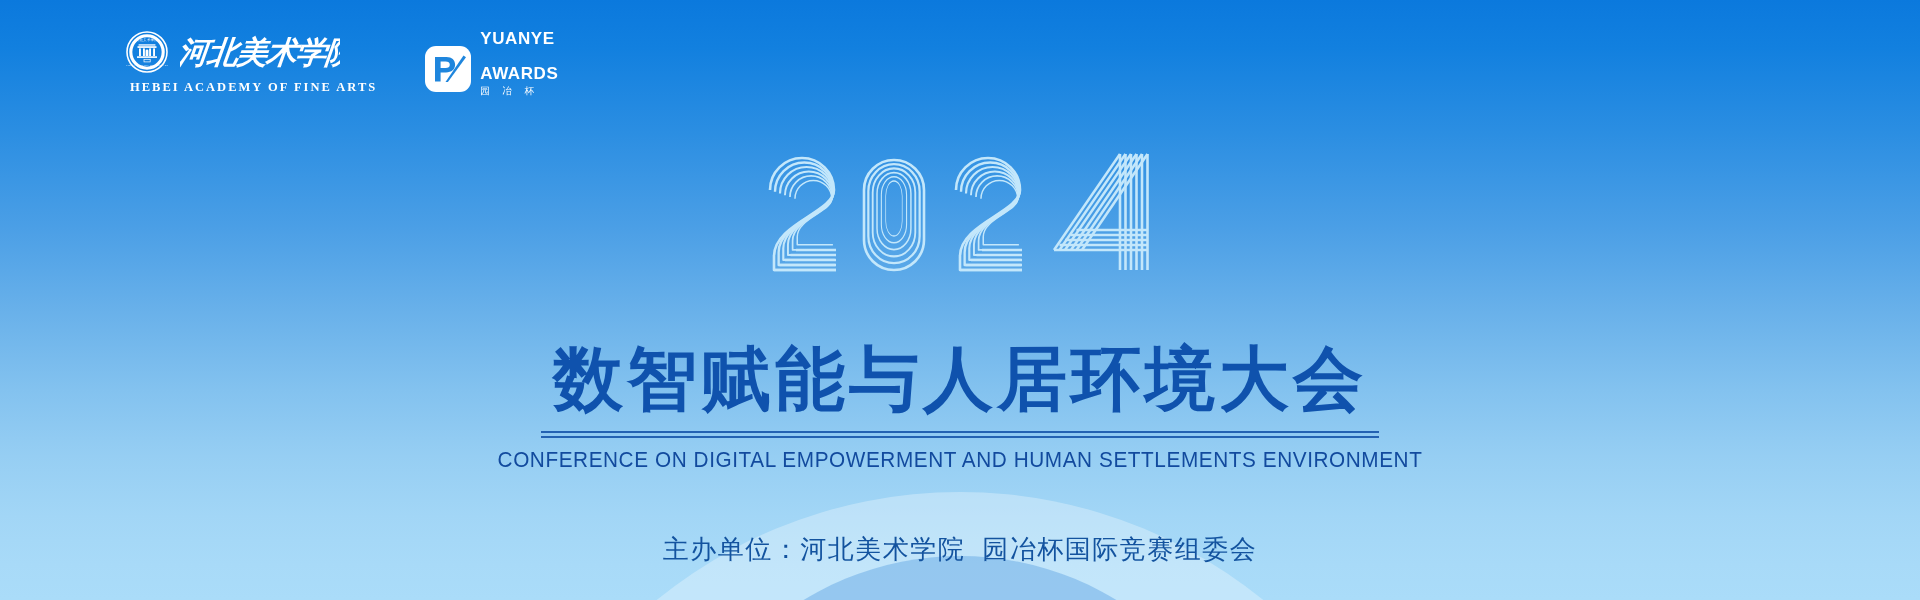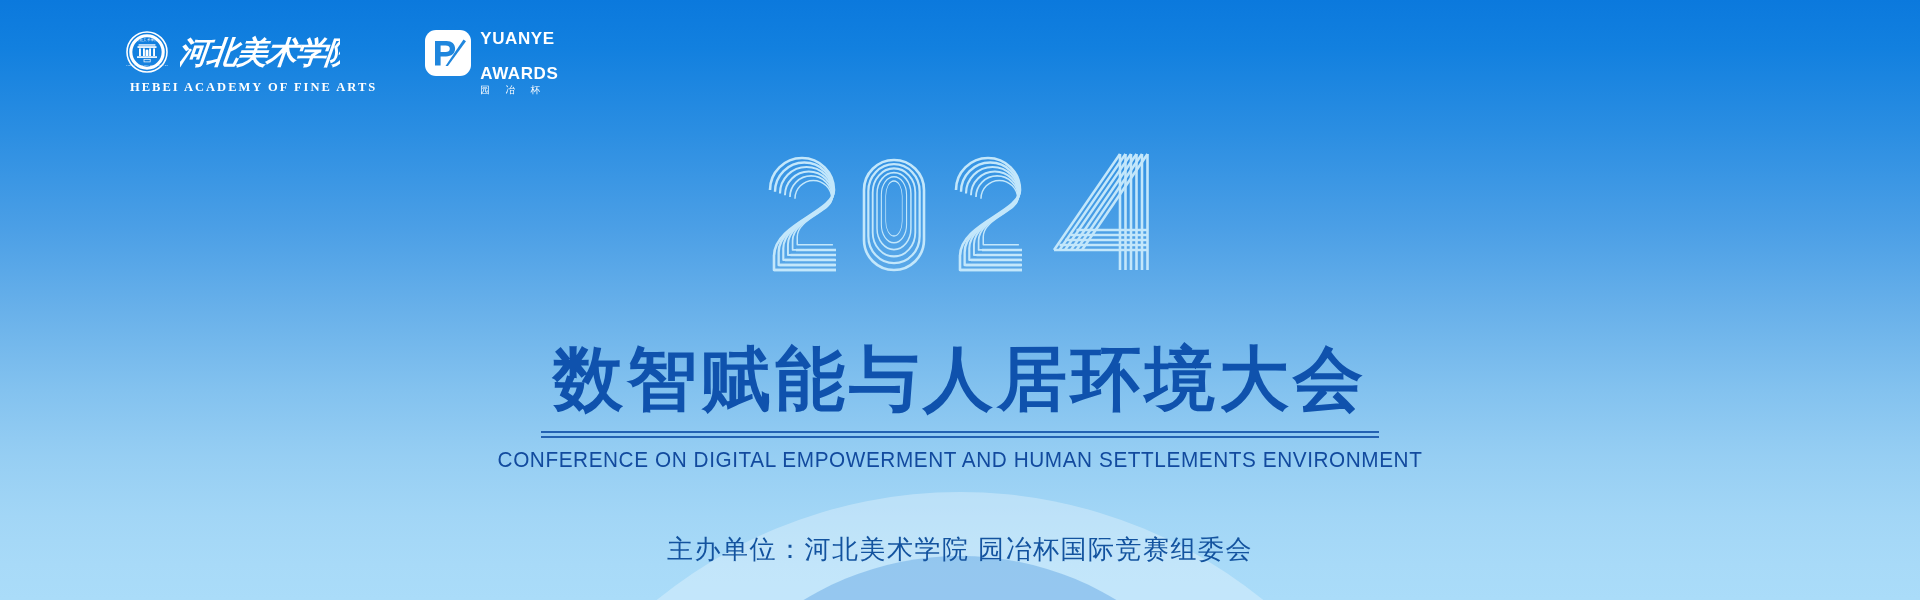--- a/index.html
+++ b/index.html
@@ -80,21 +80,21 @@
     font-size: 12.5px;
     letter-spacing: 2.0px;
     color: #ffffff;
     white-space: nowrap;
     text-align: center;
     padding-left: 42px;
   }
 
   .logo-yuanye {
     display: flex;
-    align-items: flex-start;
+    align-items: flex-end;
     gap: 9px;
   }
   .yy-mark { flex: none; }
   .yy-text { line-height: 1; }
   .yy-l1 {
     font-size: 17px;
     font-weight: bold;
     letter-spacing: 0.6px;
     color: #ffffff;
     display: block;
@@ -106,21 +106,20 @@
     color: #ffffff;
     display: block;
     margin-top: 18px;
   }
   .yy-l3 {
     font-size: 9.5px;
     letter-spacing: 5px;
     color: #ffffff;
     display: block;
     margin-top: 4px;
-    font-family: Liberation Mono, monospace;
   }
 
   
   .year-wrap {
     position: absolute;
     left: 50%;
     top: 136px;
     transform: translateX(-50%);
     width: 400px;
     height: 156px;
@@ -171,21 +170,21 @@
     transform: scaleX(0.965);
   }
 
   
   .organizer {
     position: absolute;
     left: 0;
     right: 0;
     top: 532px;
     text-align: center;
-    font-family: Liberation Sans, sans-serif;
+    font-family: Liberation Mono, monospace;
     font-size: 26px;
     letter-spacing: 1.5px;
     color: #13539f;
     white-space: nowrap;
   }
 </style>
 </head>
 <body>
 
 <div class="banner">

